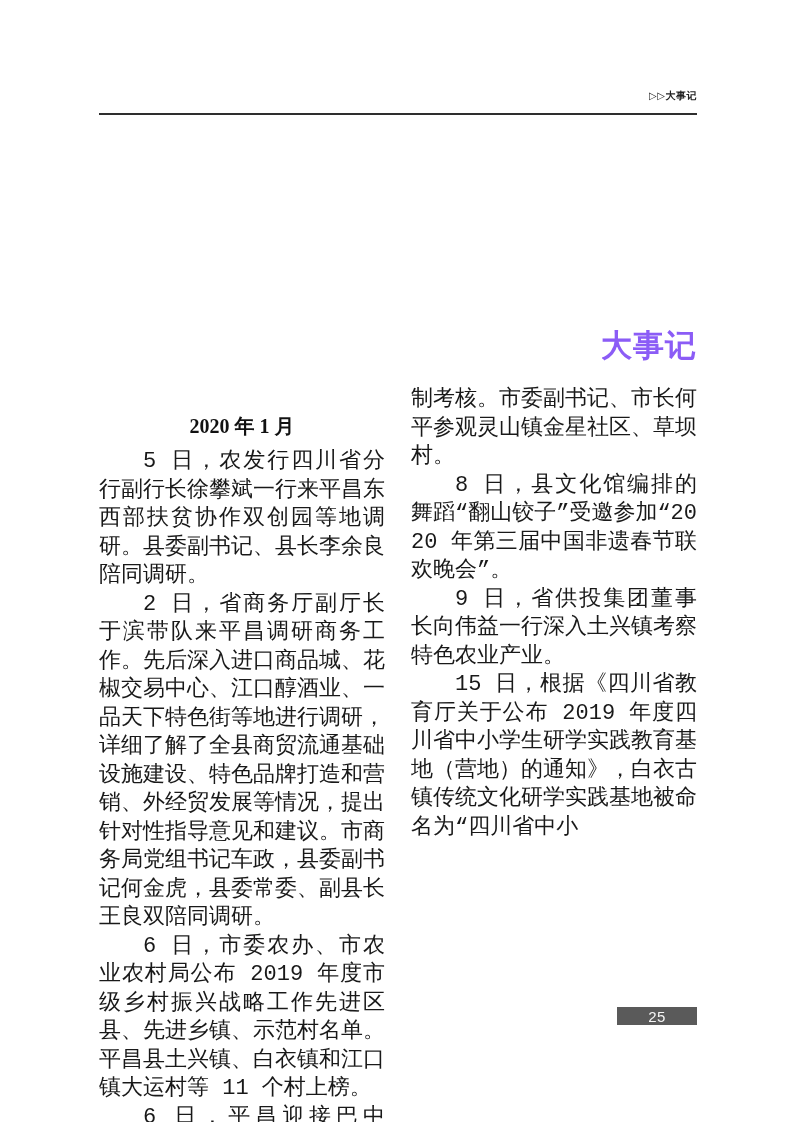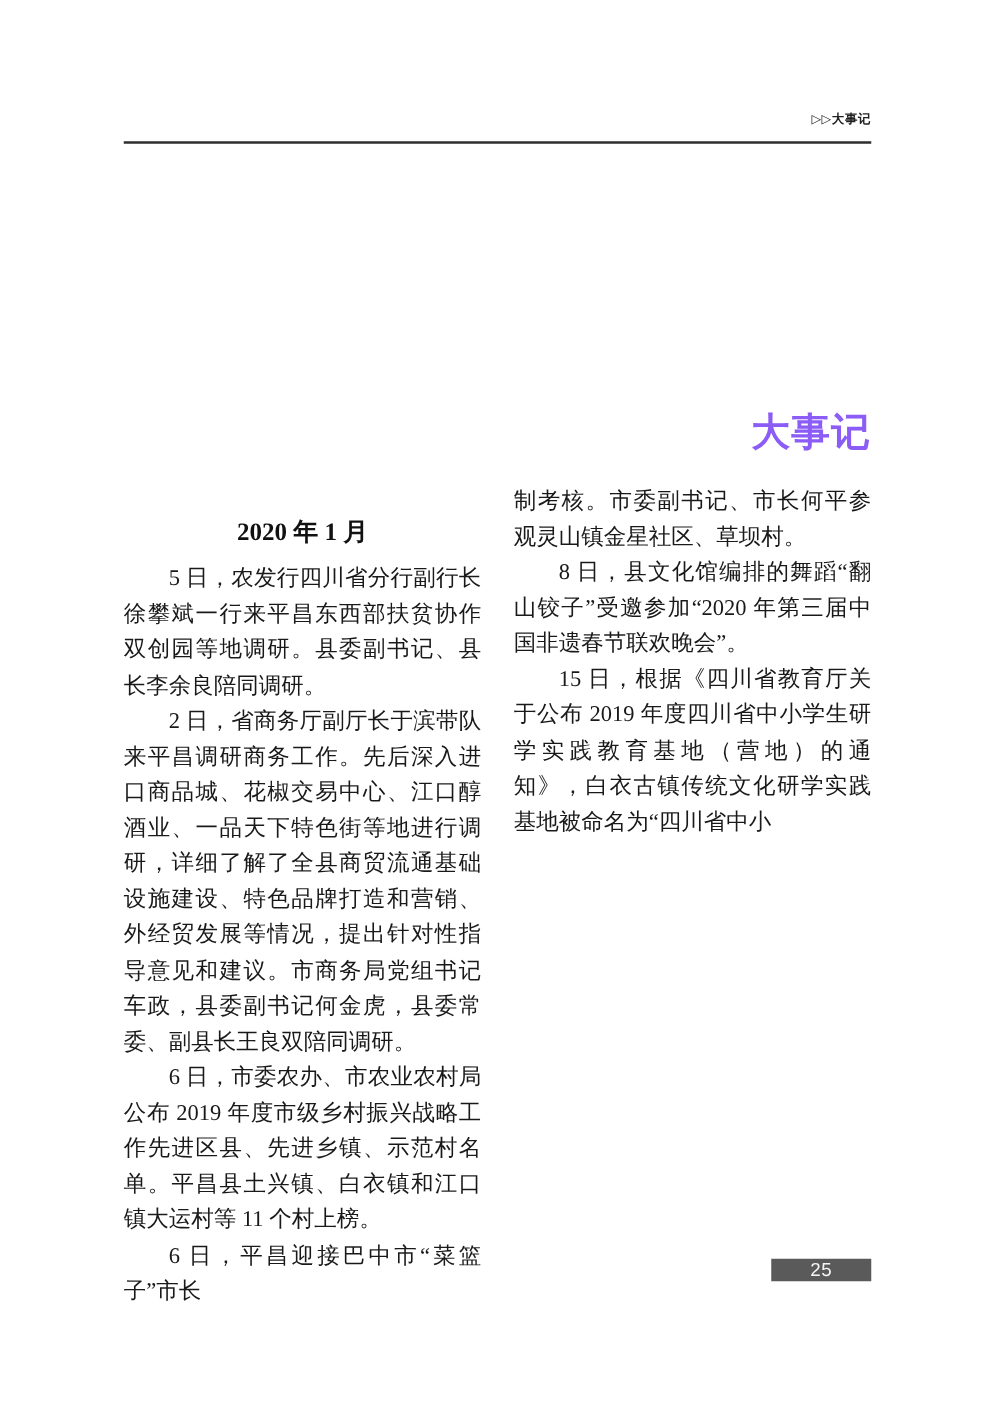--- a/index.html
+++ b/index.html
@@ -53,27 +53,28 @@
   .columns {
     position: absolute;
     top: 386px;
     left: 99px;
     width: 598px;
     display: flex;
     gap: 26px;
   }
   .col { width: 286px; }
   .col p {
-    font-size: 18px;
+    font-size: 22px;
     line-height: 28.5px;
     text-align: justify;
     text-justify: inter-ideograph;
     text-indent: 2em;
     color: #191919;
     word-break: break-all;
+    font-family: Liberation Mono, monospace;
   }
   .col p.cont { text-indent: 0; }
   .month-heading {
     margin-top: 28px;
     margin-bottom: 9px;
     text-align: center;
     font-size: 20px;
     font-weight: 700;
     line-height: 1.25;
     color: #111111;
@@ -114,20 +115,21 @@
       <h2 class="month-heading">2020 年 1 月</h2>
       <p>5 日，农发行四川省分行副行长徐攀斌一行来平昌东西部扶贫协作双创园等地调研。县委副书记、县长李余良陪同调研。</p>
       <p>2 日，省商务厅副厅长于滨带队来平昌调研商务工作。先后深入进口商品城、花椒交易中心、江口醇酒业、一品天下特色街等地进行调研，详细了解了全县商贸流通基础设施建设、特色品牌打造和营销、外经贸发展等情况，提出针对性指导意见和建议。市商务局党组书记车政，县委副书记何金虎，县委常委、副县长王良双陪同调研。</p>
       <p>6 日，市委农办、市农业农村局公布 2019 年度市级乡村振兴战略工作先进区县、先进乡镇、示范村名单。平昌县土兴镇、白衣镇和江口镇大运村等 11 个村上榜。</p>
       <p>6 日，平昌迎接巴中市“菜篮子”市长</p>
     </div>
 
     <div class="col">
       <p class="cont">制考核。市委副书记、市长何平参观灵山镇金星社区、草坝村。</p>
       <p>8 日，县文化馆编排的舞蹈“翻山铰子”受邀参加“2020 年第三届中国非遗春节联欢晚会”。</p>
+      <p>9 日，省供投集团董事长向伟益一行深入土兴镇考察特色农业产业。</p>
       <p>15 日，根据《四川省教育厅关于公布 2019 年度四川省中小学生研学实践教育基地（营地）的通知》，白衣古镇传统文化研学实践基地被命名为“四川省中小</p>
     </div>
 
   </div>
 
   <div class="page-number">
     <span>25</span>
   </div>
 
 </div>

